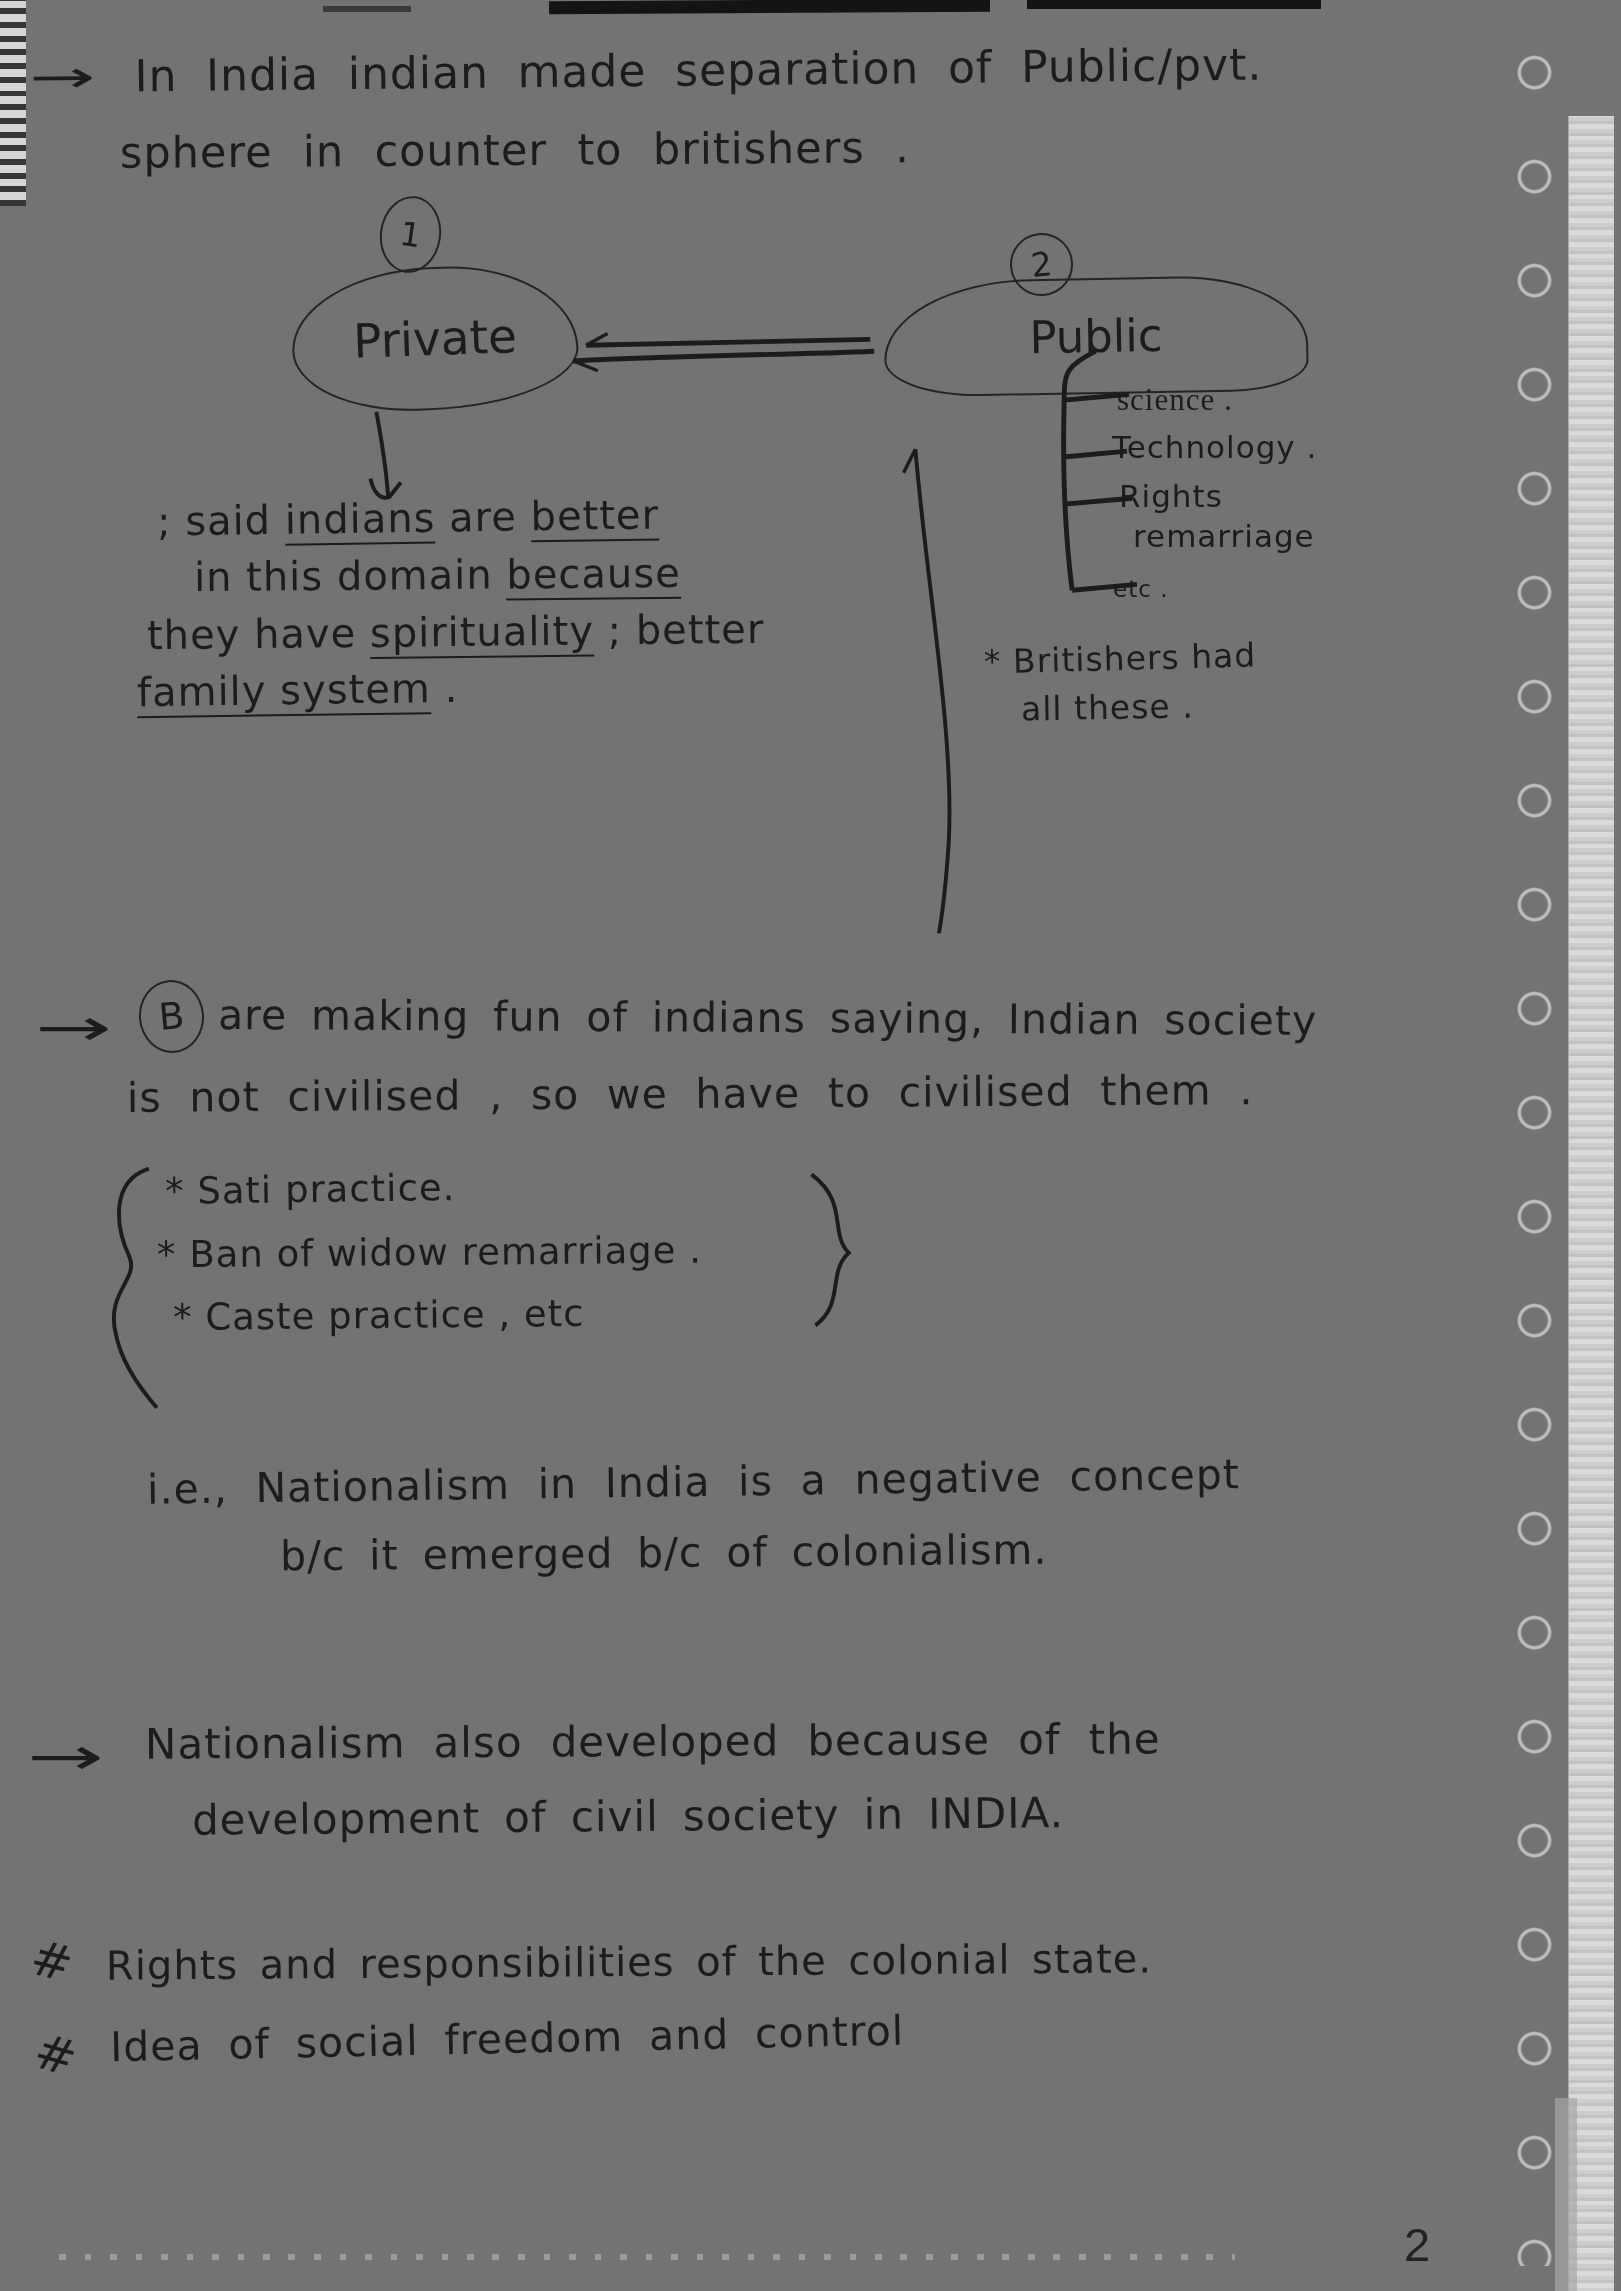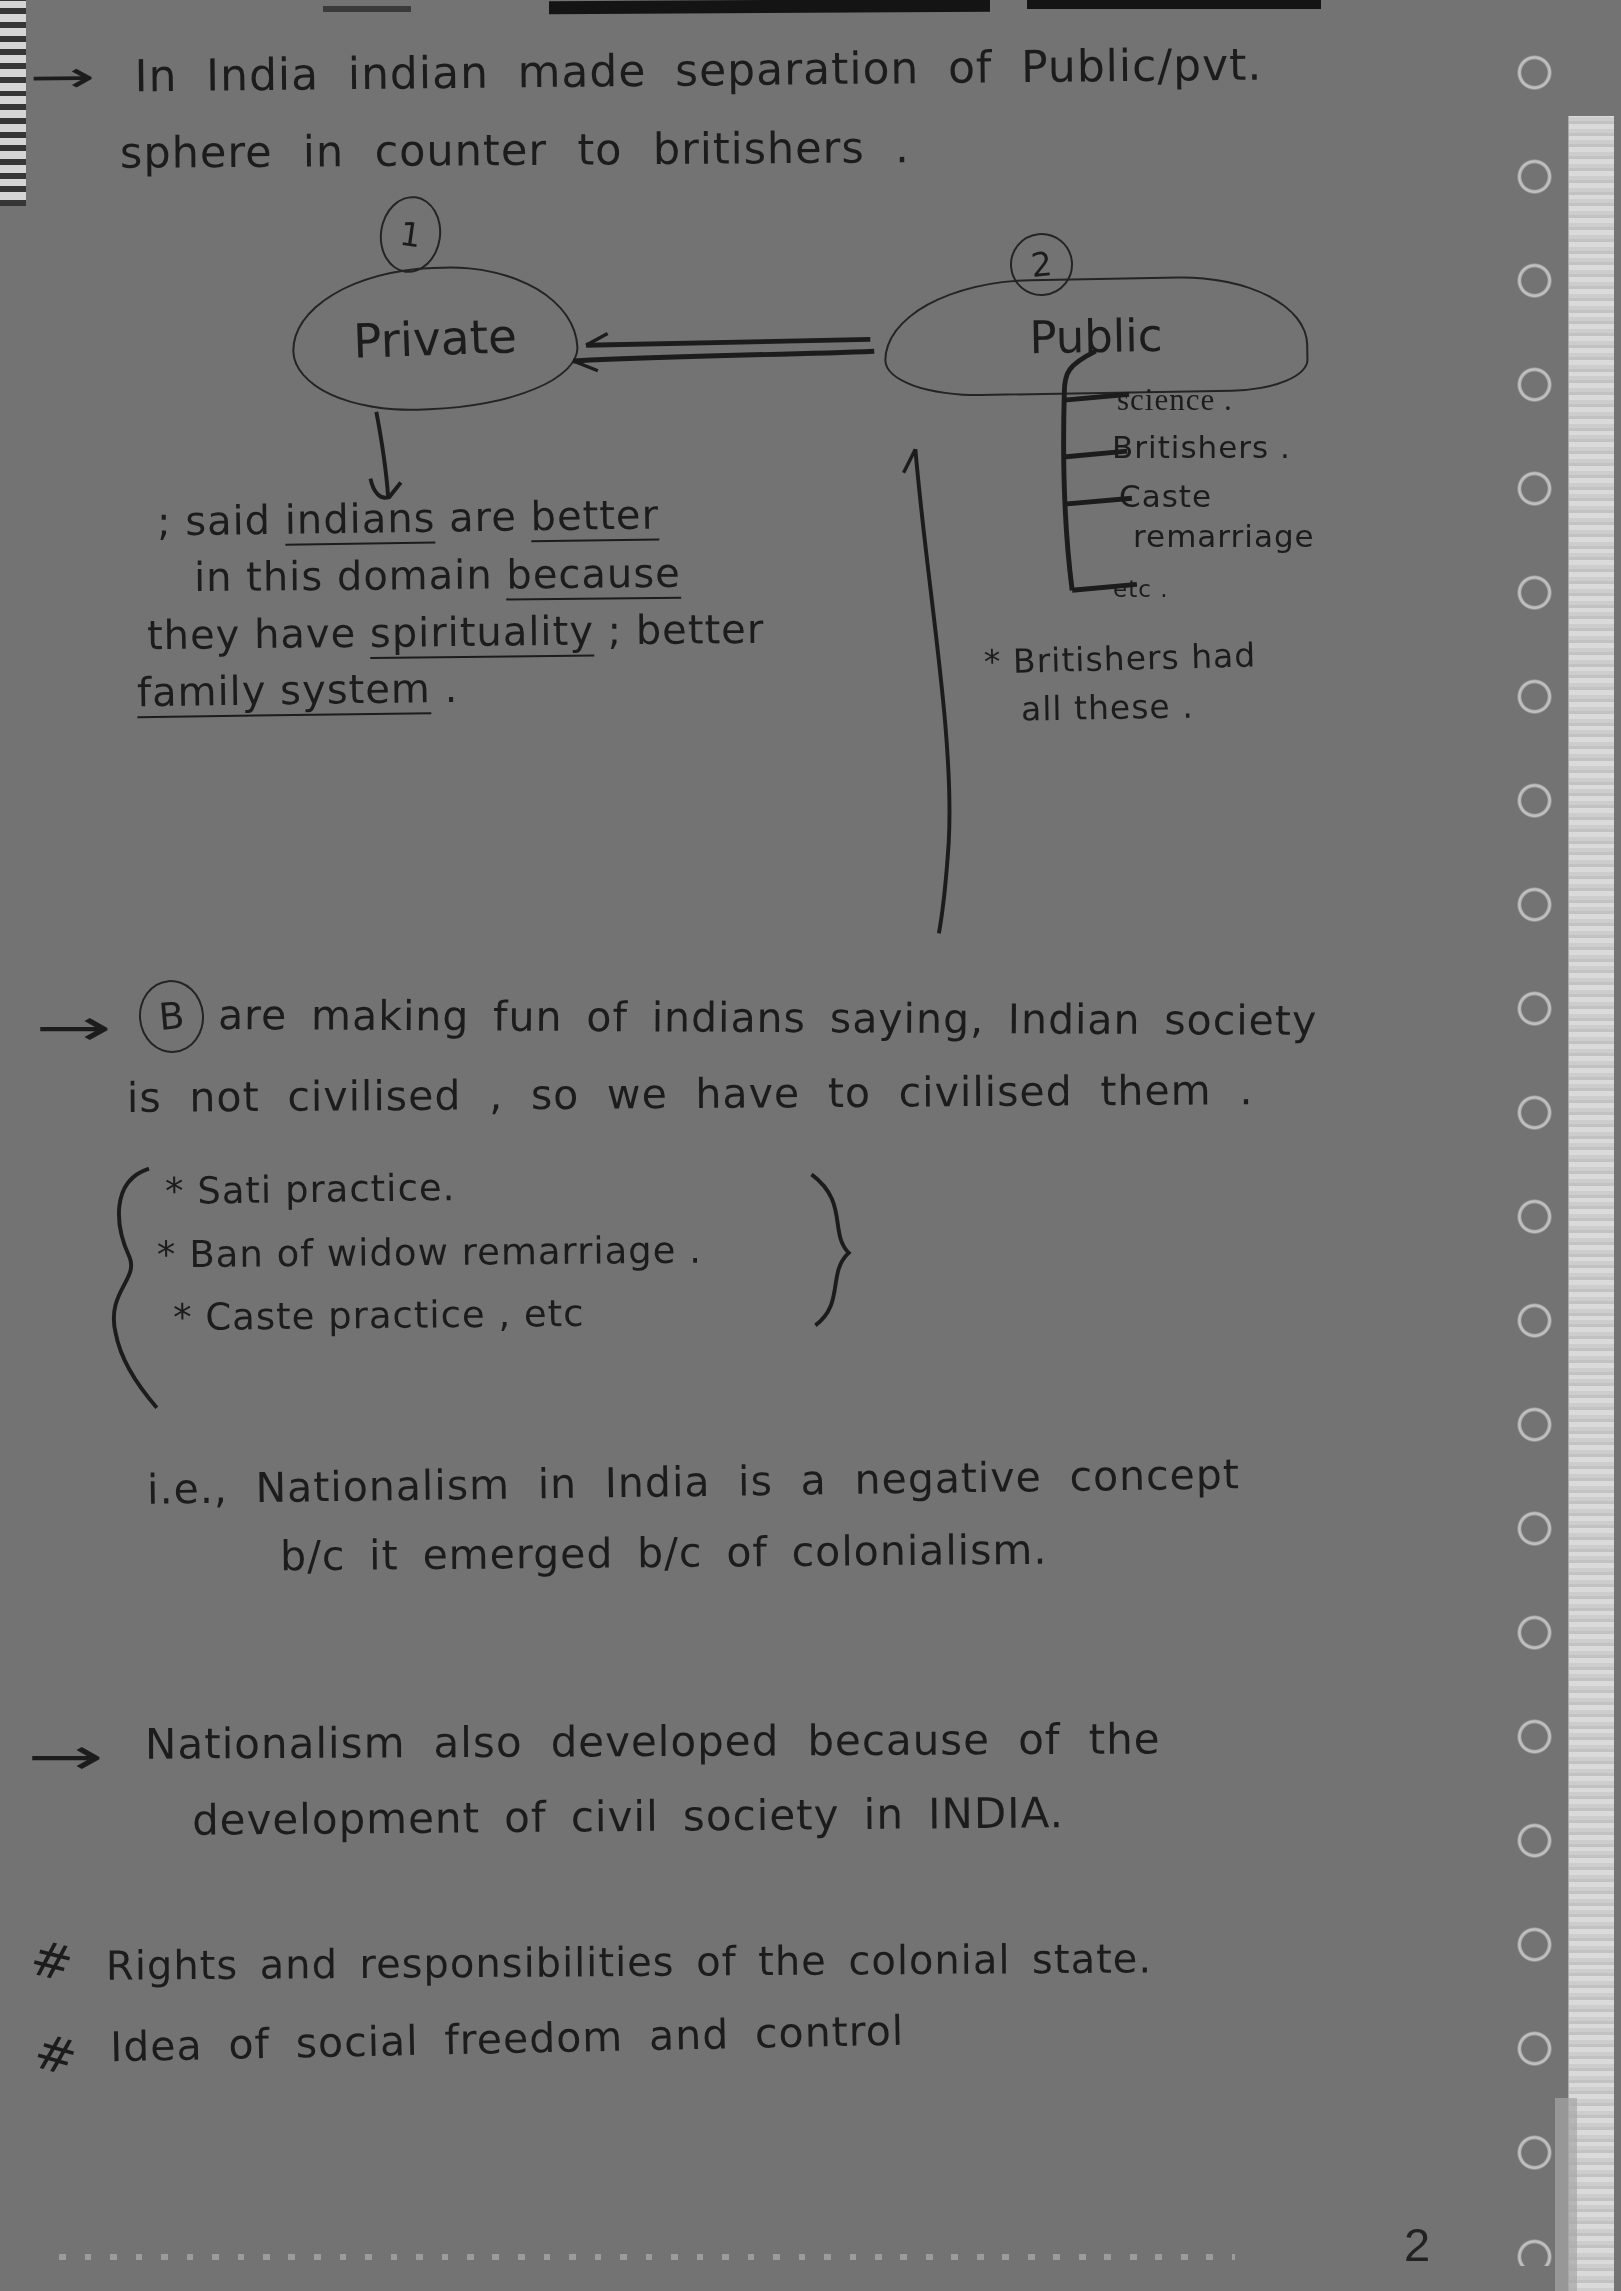--- a/index.html
+++ b/index.html
@@ -112,22 +112,22 @@
     <span>in this domain </span><span class="u">because</span>
   </div>
   <div class="hw" style="left:147px; top:609px; font-size:40px; transform:rotate(-0.6deg);">
     <span>they have </span><span class="u">spirituality</span><span> ; better</span>
   </div>
   <div class="hw" style="left:137px; top:667px; font-size:40px; transform:rotate(-0.8deg);">
     <span class="u">family system</span><span> .</span>
   </div>
 
   <div class="hw" style="left:1117px; top:382px; font-size:31px;font-family:Liberation Serif, serif;">science .</div>
-  <div class="hw" style="left:1112px; top:429px; font-size:31px;">Britishers .</div>
-  <div class="hw" style="left:1119px; top:478px; font-size:31px;">Caste</div>
+  <div class="hw" style="left:1112px; top:429px; font-size:31px;">Technology .</div>
+  <div class="hw" style="left:1119px; top:478px; font-size:31px;">Rights</div>
   <div class="hw" style="left:1133px; top:518px; font-size:31px;">remarriage</div>
   <div class="hw" style="left:1113px; top:576px; font-size:23px;">etc .</div>
 
   <div class="hw" style="left:984px; top:639px; font-size:33px; transform:rotate(-1.5deg);">* Britishers had</div>
   <div class="hw" style="left:1021px; top:688px; font-size:33px; transform:rotate(-1deg);">all these .</div>
 
   <div class="hw" style="left:35px; top:998px; font-size:51px;">
     <span class="arrow">→</span>
   </div>
   <div class="circ" style="left:139px; top:980px; width:61px; height:69px; font-size:37px; transform:rotate(-5deg);">

